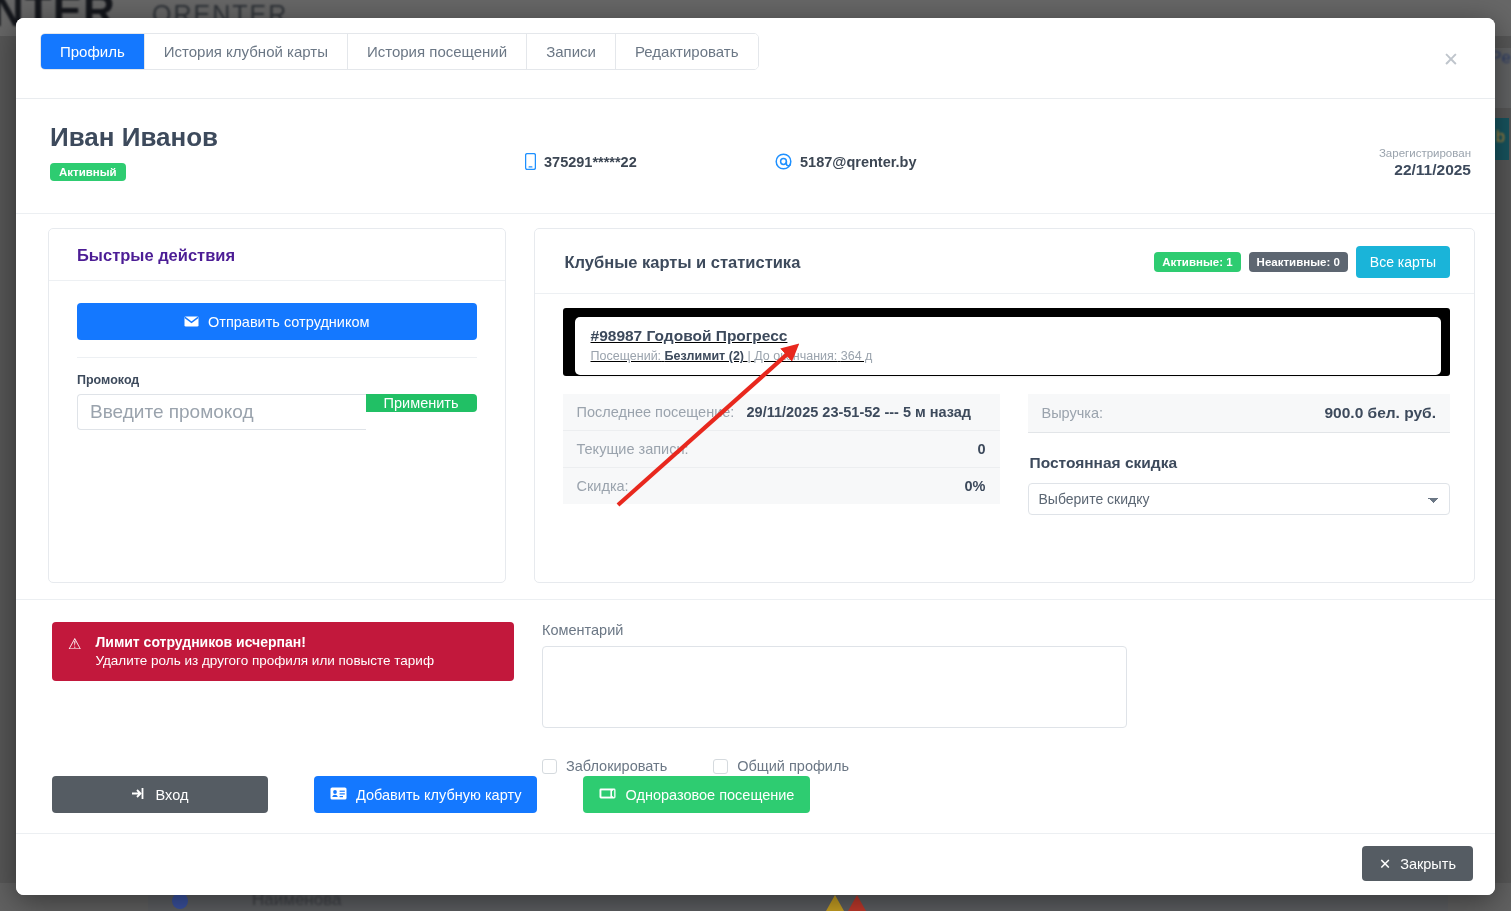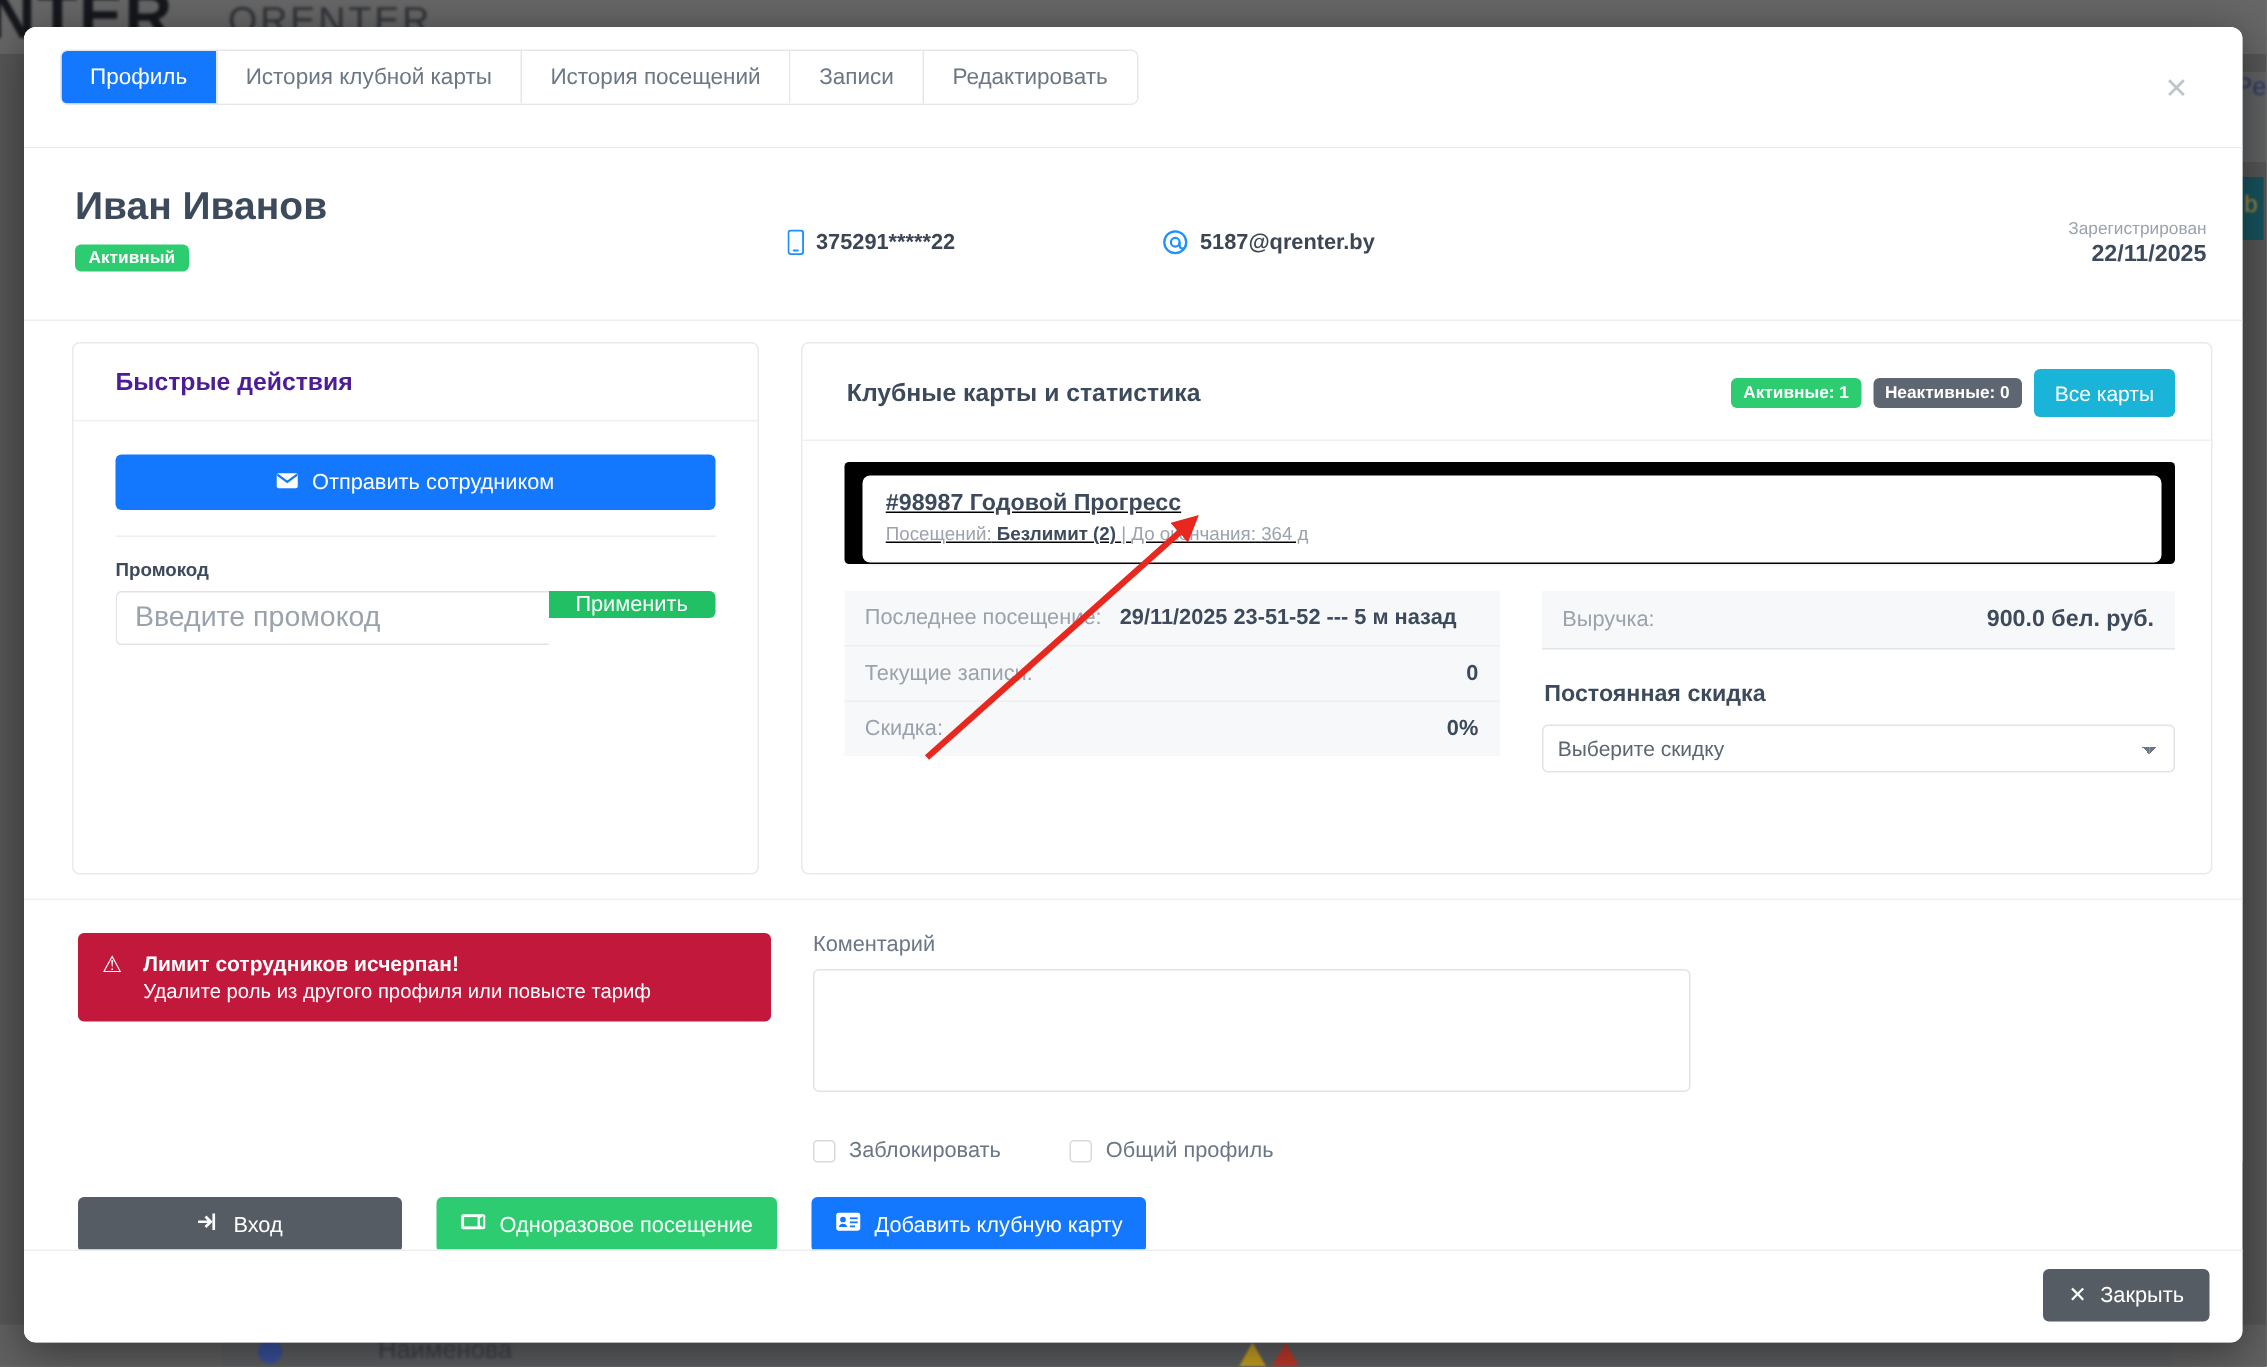--- a/index.html
+++ b/index.html
@@ -357,21 +357,21 @@
   .cbox {
     width: 15px; height: 15px;
     border: 1px solid #d5dade; border-radius: 3px;
     background: #fff;
   }
   .check-label { font-size: 14.5px; color: #6b7785; }
 
   .actions {
     position: absolute;
     left: 36px; top: 758px;
-    display: flex; gap: 23px; margin-top: 22px;
+    display: flex; gap: 46px;
   }
   .btn-login {
     width: 216px; height: 37px;
     background: #555c63; color: #fff;
     font-size: 14.5px;
   }
   .btn-addcard {
     height: 37px; padding: 0 16px;
     background: #1478ff; color: #fff;
     font-size: 14.5px;
@@ -578,44 +578,44 @@
     <button class="btn btn-login">
       <span>
         <svg width="15" height="13" viewBox="0 0 15 13">
           <path d="M0 6.5 H8 M5 3 L8.5 6.5 L5 10" fill="none" stroke="#fff" stroke-width="1.8"></path>
           <path d="M10.5 1 v11" fill="none" stroke="#fff" stroke-width="1.8"></path>
         </svg>
       </span>
       <span>Вход</span>
     </button>
 
-    <button class="btn btn-once">
-      <span>
-        <svg width="17" height="13" viewBox="0 0 17 13">
-          <rect x="0.5" y="1.5" width="16" height="10" rx="1.4" fill="#fff"></rect>
-          <rect x="2.4" y="3.4" width="9" height="6.2" fill="#2ecc71"></rect>
-          <path d="M13 4.2 L15.2 2.6 v7.8 L13 8.8 z" fill="#2ecc71"></path>
-        </svg>
-      </span>
-      <span>Одноразовое посещение</span>
-    </button>
-
     <button class="btn btn-addcard">
       <span>
         <svg width="17" height="13" viewBox="0 0 17 13">
           <rect x="0.5" y="0.5" width="16" height="12" rx="1.6" fill="#fff"></rect>
           <circle cx="5" cy="5" r="1.9" fill="#1478ff"></circle>
           <path d="M2.2 10 a2.9 2.9 0 0 1 5.6 0" fill="#1478ff"></path>
           <rect x="9.6" y="3.6" width="5.2" height="1.2" fill="#1478ff"></rect>
           <rect x="9.6" y="6.3" width="5.2" height="1.2" fill="#1478ff"></rect>
           <rect x="9.6" y="9" width="3.4" height="1.2" fill="#1478ff"></rect>
         </svg>
       </span>
       <span>Добавить клубную карту</span>
     </button>
+
+    <button class="btn btn-once">
+      <span>
+        <svg width="17" height="13" viewBox="0 0 17 13">
+          <rect x="0.5" y="1.5" width="16" height="10" rx="1.4" fill="#fff"></rect>
+          <rect x="2.4" y="3.4" width="9" height="6.2" fill="#2ecc71"></rect>
+          <path d="M13 4.2 L15.2 2.6 v7.8 L13 8.8 z" fill="#2ecc71"></path>
+        </svg>
+      </span>
+      <span>Одноразовое посещение</span>
+    </button>
   </div>
 
   <div class="modal-foot">
     <button class="btn btn-closefoot">
       <span>✕</span>
       <span>Закрыть</span>
     </button>
   </div>
 </div>
 

